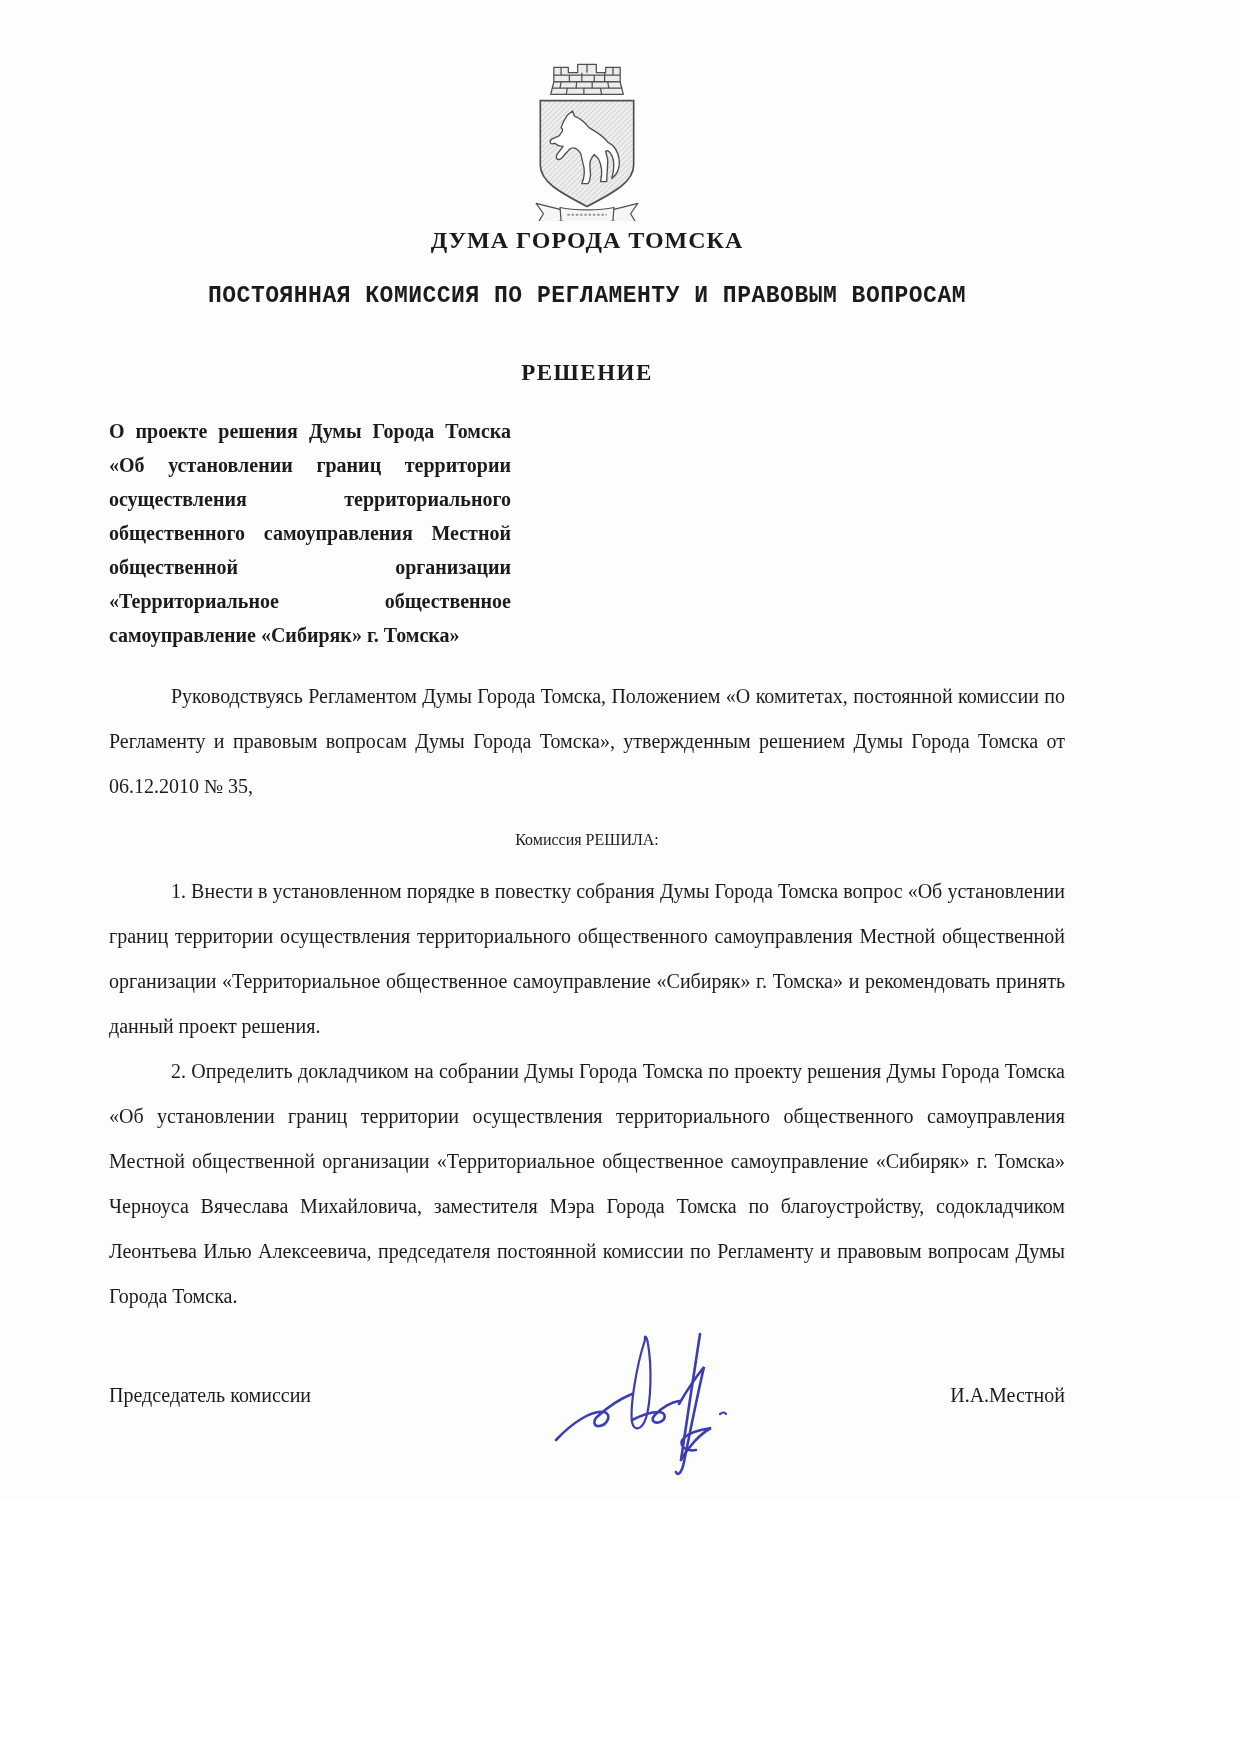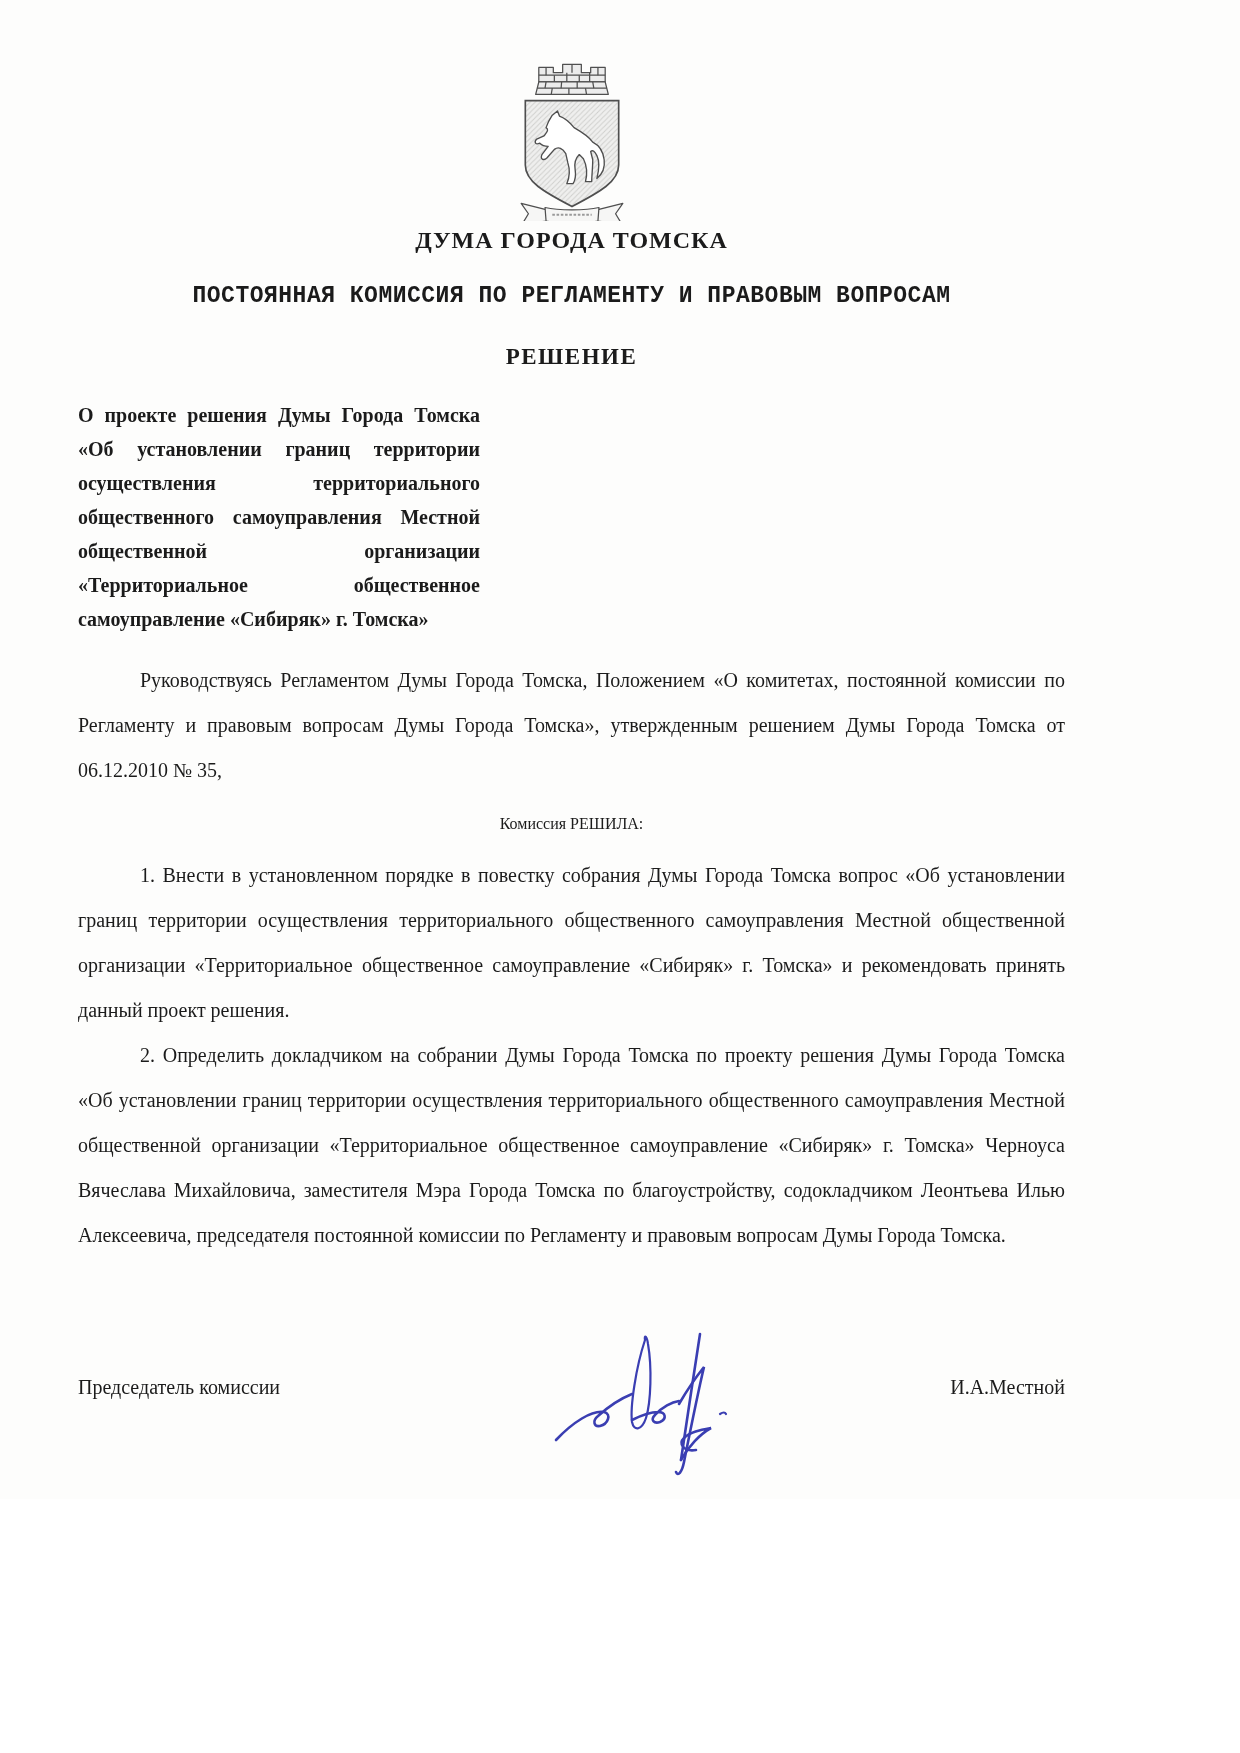--- a/index.html
+++ b/index.html
@@ -6,21 +6,21 @@
   .page{
     position:relative;
     width:1240px;
     height:1499px;
     margin:0 auto;
     background:#fdfdfc;
     color:#1b1b1b;
     font-family:"Liberation Serif", "DejaVu Serif", serif;
     overflow:hidden;
     box-sizing:border-box;
-    padding:55px 175px 0 78px;
+    padding:55px 175px 0 109px;
   }
   .emblem-wrap{
     text-align:center;
     height:168px;
   }
   .emblem-wrap svg{display:inline-block;}
   .org-title{
     text-align:center;
     font-weight:bold;
     font-size:24px;
@@ -35,21 +35,21 @@
     max-width:860px;
     margin:26px auto 0 auto;
     letter-spacing:0.5px;
     font-family:Liberation Mono, monospace;
   }
   .doc-type{
     text-align:center;
     font-weight:bold;
     font-size:23px;
     letter-spacing:1.5px;
-    margin-top:32px;
+    margin-top:48px;
   }
   .date-row{
     display:flex;
     justify-content:space-between;
     align-items:flex-end;
     margin-top:72px;
     font-size:21px;
   }
   .doc-number{
     font-size:21px;
@@ -76,21 +76,21 @@
     text-align:center;
     font-size:16px;
     margin-top:22px;
   }
   .item-1{margin-top:20px;}
   .item-2{margin-top:0;}
   .signature-row{
     display:flex;
     justify-content:space-between;
     font-size:20px;
-    margin-top:118px;
+    margin-top:65px;
   }
   .signature-ink{
     position:absolute;
     left:548px;
     top:1322px;
     width:200px;
     height:165px;
   }
 </style>
 </head>

